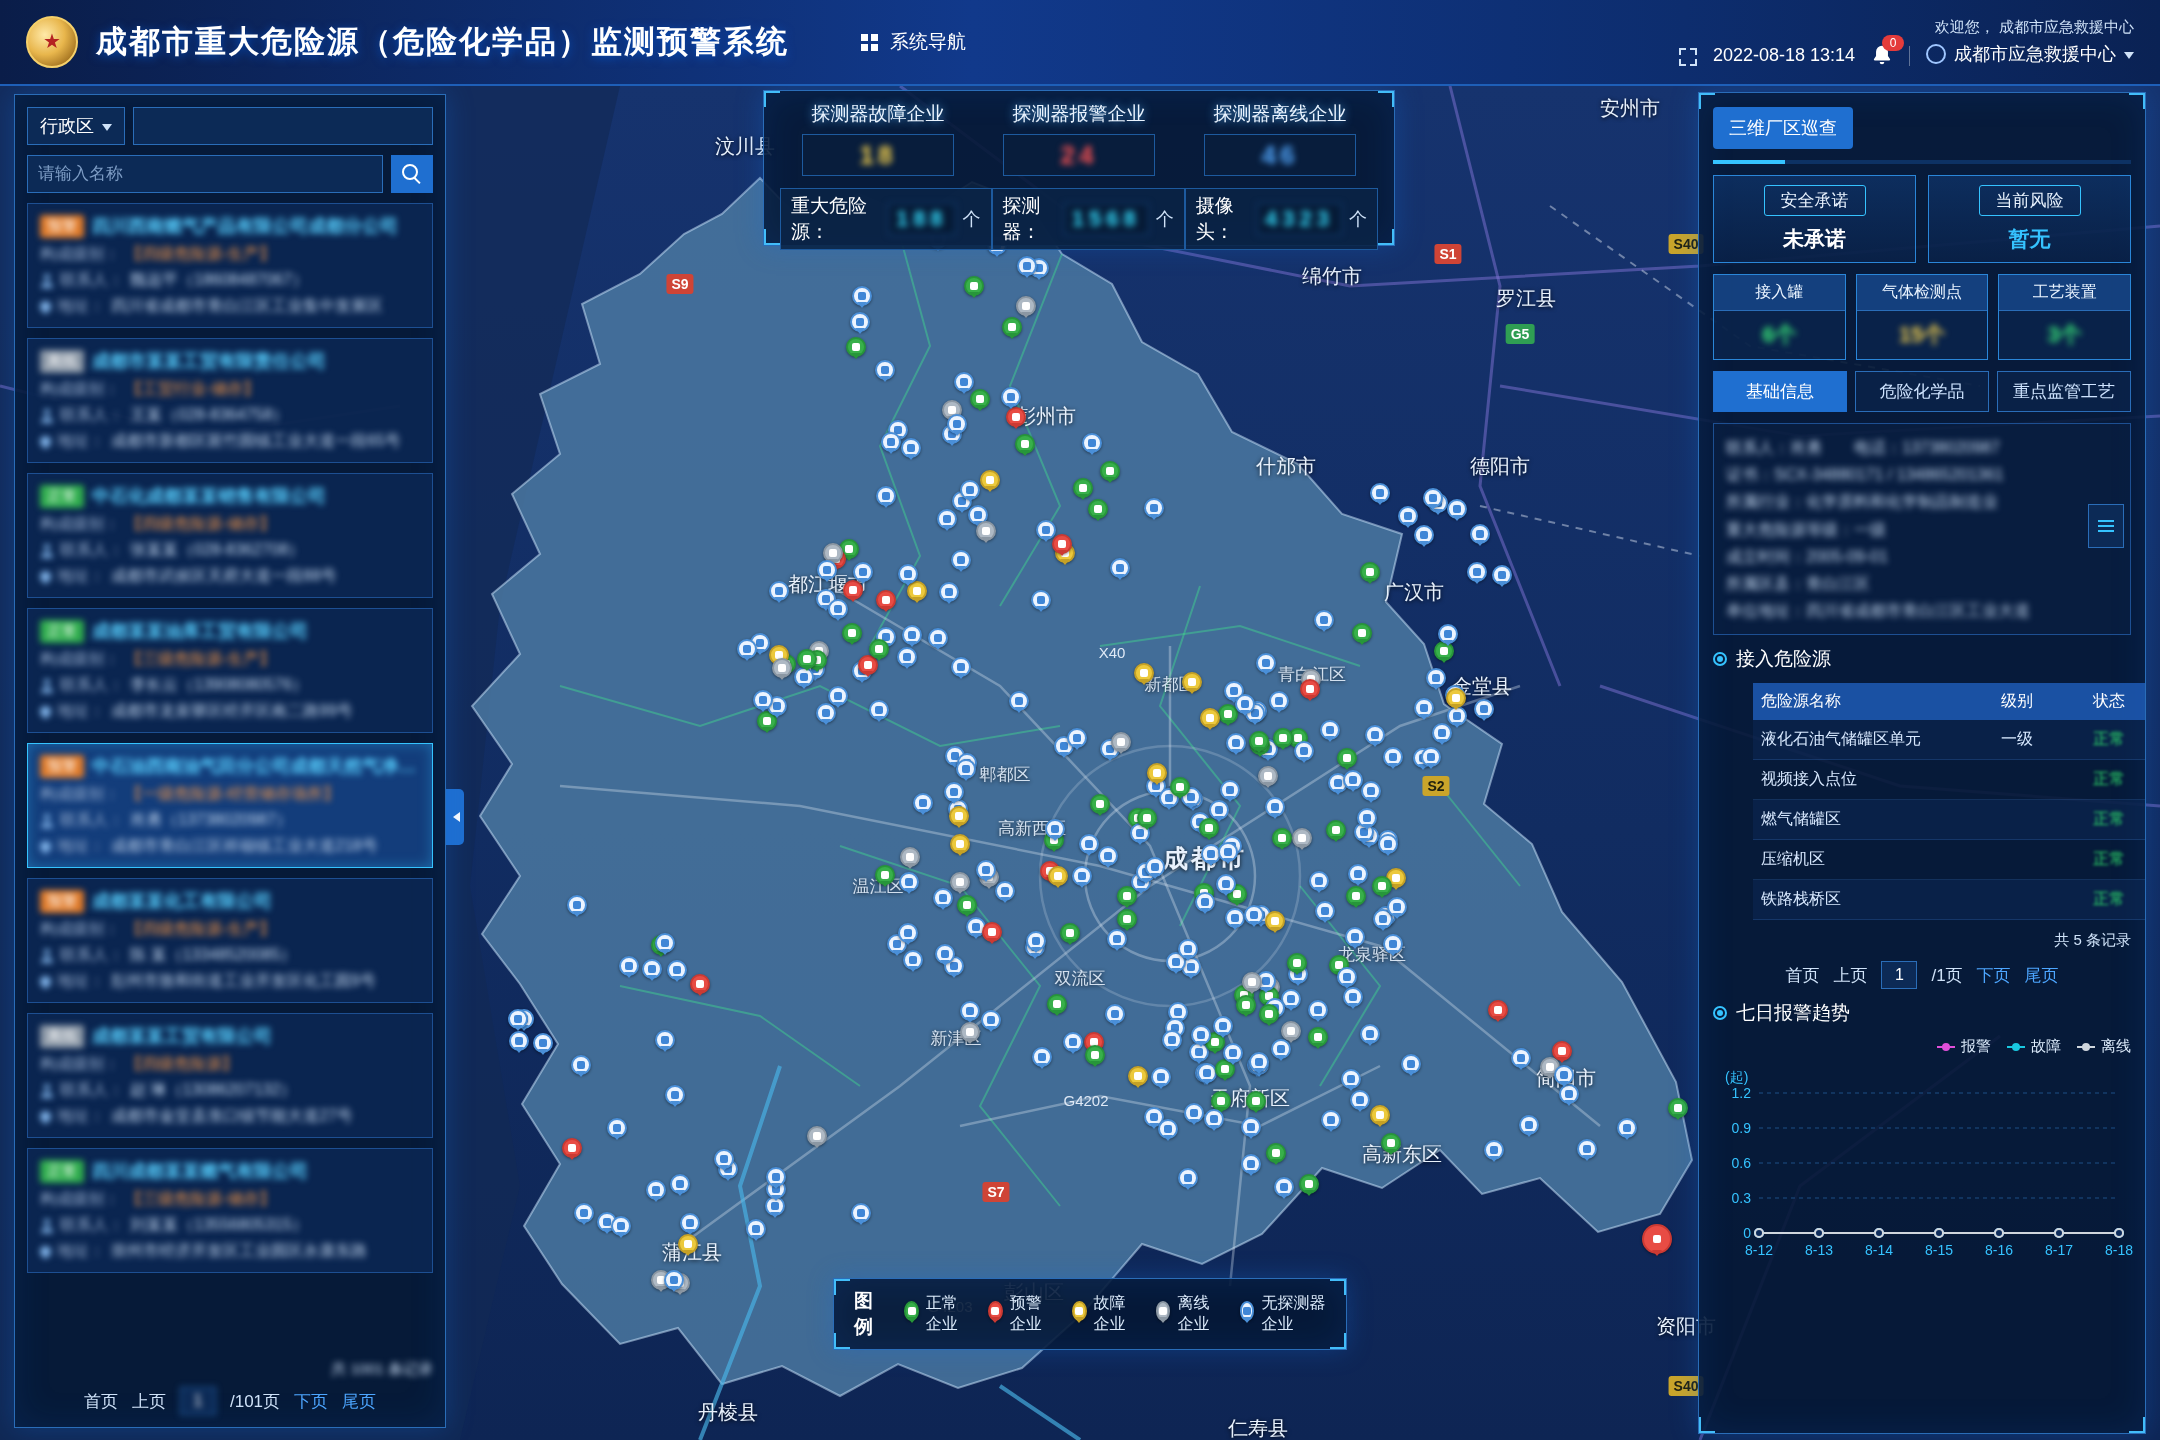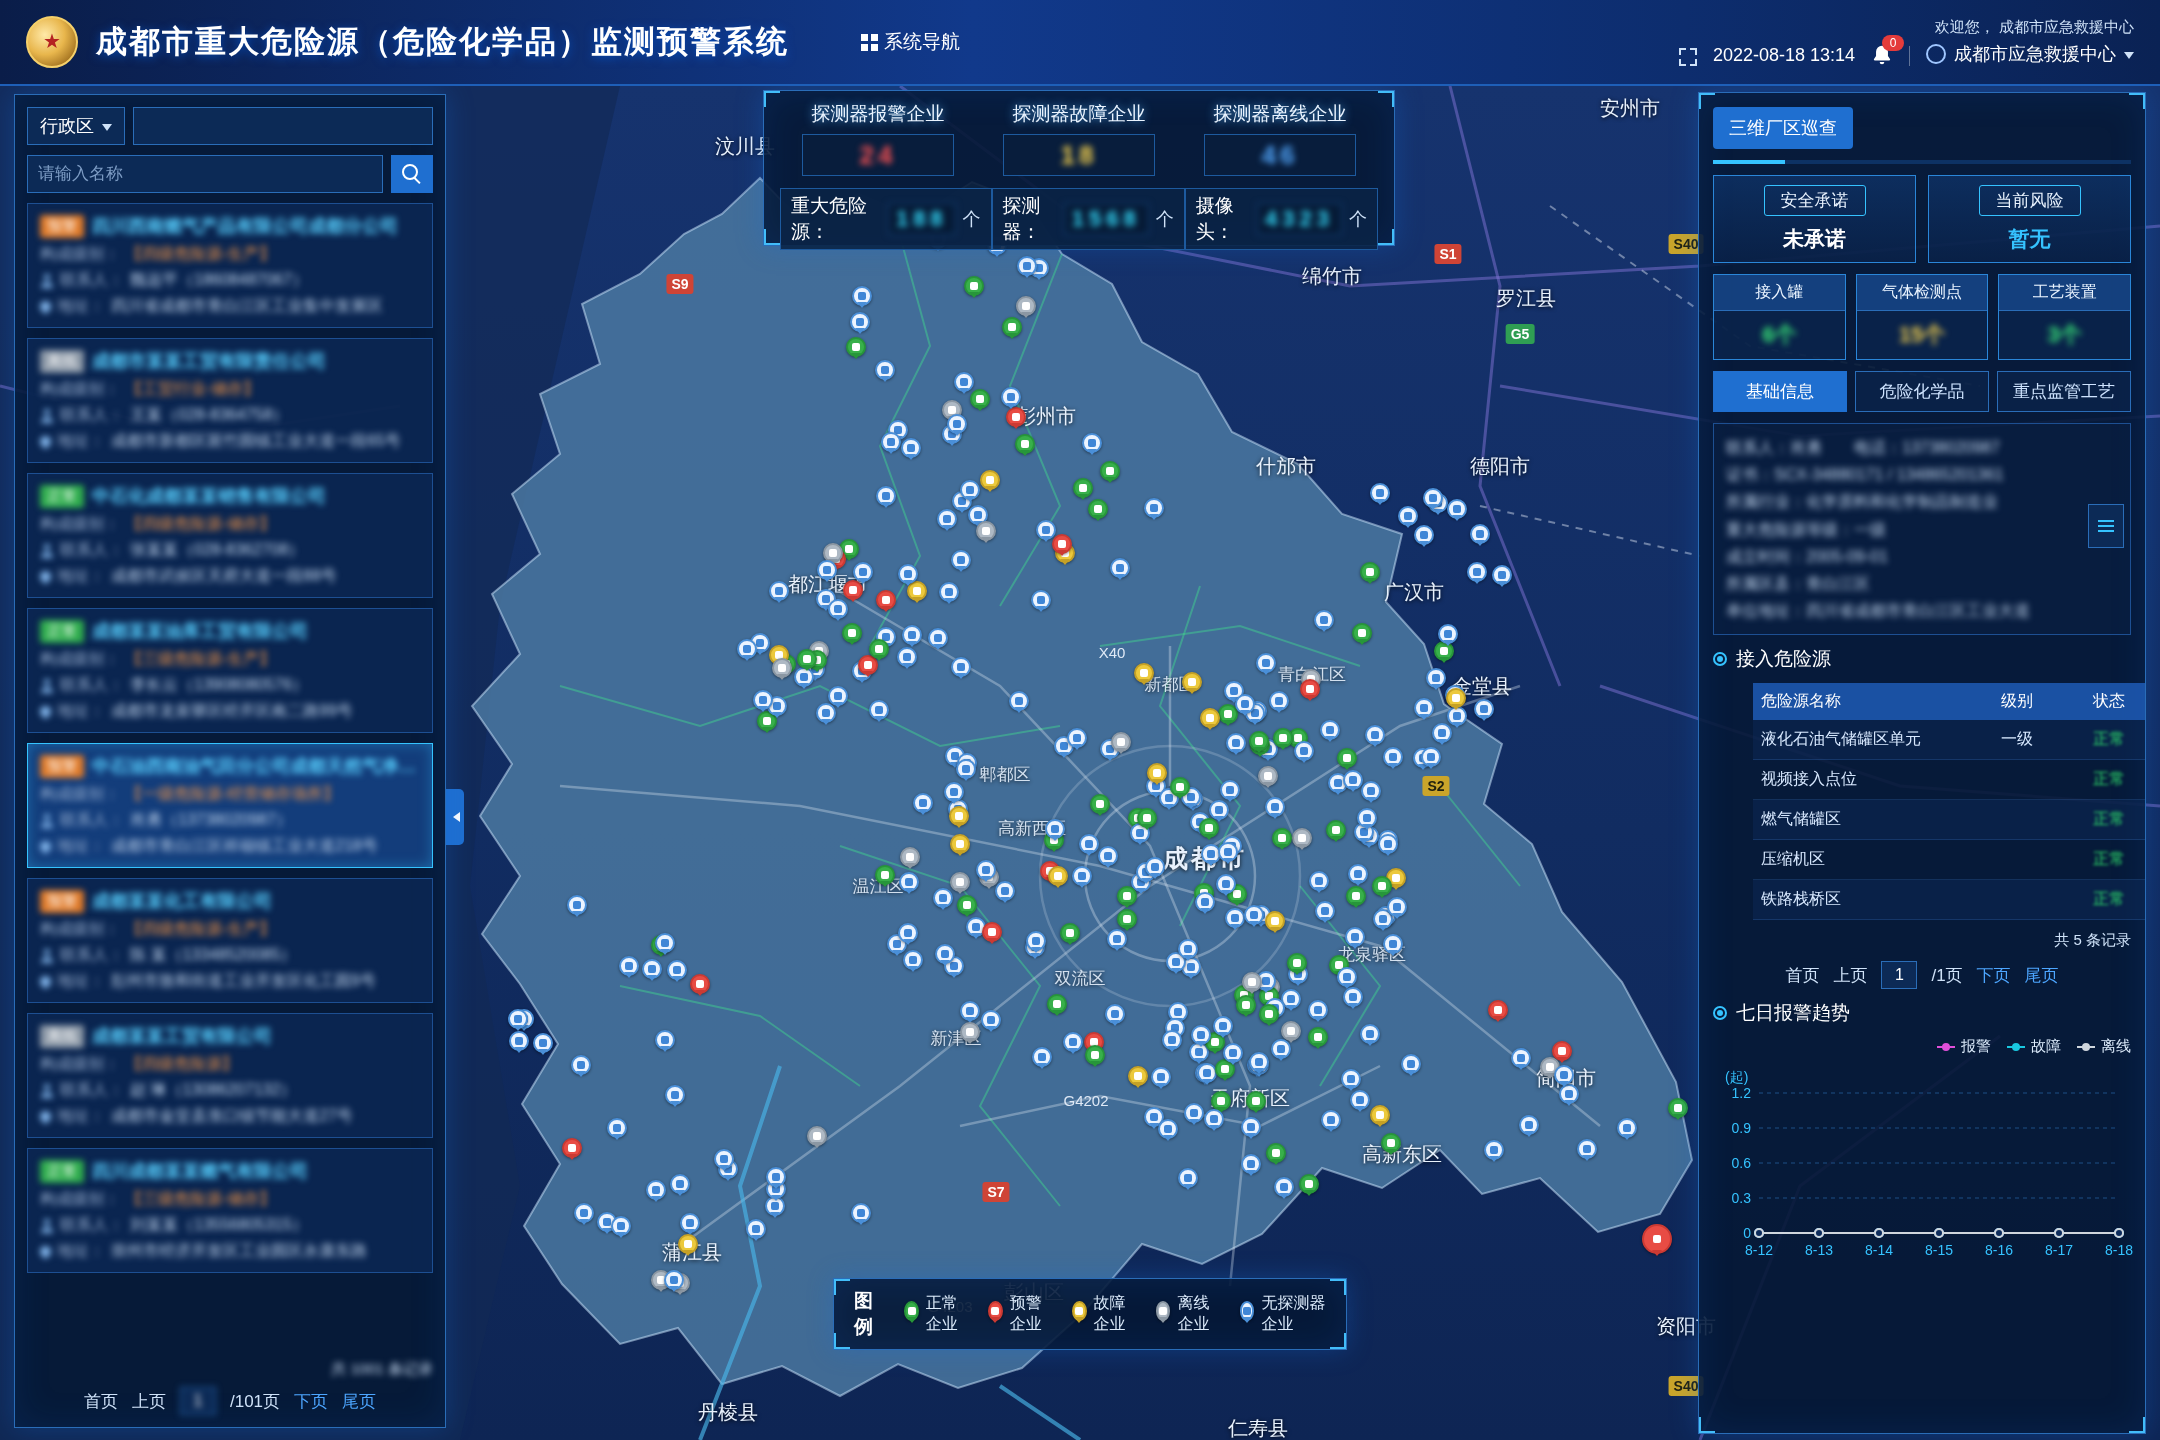--- a/index.html
+++ b/index.html
@@ -12,21 +12,21 @@
     border-bottom:2px solid #1e5fb8;display:flex;align-items:center;justify-content:space-between;
     padding:0 26px;box-sizing:border-box;}
   .h-left{display:flex;align-items:center;gap:18px;}
   #logo{width:52px;height:52px;border-radius:50%;flex:0 0 auto;position:relative;
     background:radial-gradient(circle at 35% 35%,#ffe9a8,#e8b64c 45%,#8a5a10 92%);
     border:2px solid #f5d06a;box-sizing:border-box;}
   #logo::after{content:"★";position:absolute;left:50%;top:50%;transform:translate(-50%,-55%);
     color:#b52222;font-size:20px;}
   #header h1{font-size:31px;margin:0;color:#fff;letter-spacing:2px;font-weight:bold;
     text-shadow:0 2px 10px rgba(0,90,220,.7);}
-  .h-nav{display:flex;align-items:center;gap:6px;margin-left:54px;font-size:19px;color:#fff;cursor:pointer;justify-content:flex-end;}
+  .h-nav{display:flex;align-items:center;gap:12px;margin-left:54px;font-size:19px;color:#fff;cursor:pointer;justify-content:flex-end;}
   .grid-ic{position:relative;width:17px;height:17px;display:inline-block;}
   .grid-ic::before{content:"";position:absolute;left:0;top:0;width:7px;height:7px;background:#fff;
     box-shadow:10px 0 #fff,0 10px #fff,10px 10px #fff;}
   .h-right{display:flex;flex-direction:column;align-items:flex-end;gap:5px;}
   .h-welcome{font-size:15px;color:#cfe2f8;}
   .h-row2{display:flex;align-items:flex-end;gap:16px;font-size:18px;color:#fff;}
   .corner8{background-image:linear-gradient(#cfe2f8,#cfe2f8),linear-gradient(#cfe2f8,#cfe2f8),
     linear-gradient(#cfe2f8,#cfe2f8),linear-gradient(#cfe2f8,#cfe2f8),
     linear-gradient(#cfe2f8,#cfe2f8),linear-gradient(#cfe2f8,#cfe2f8),
     linear-gradient(#cfe2f8,#cfe2f8),linear-gradient(#cfe2f8,#cfe2f8);
@@ -657,29 +657,29 @@
         <span>成都市应急救援中心</span>
         <span class="tri-down"></span>
       </span>
     </div>
   </div>
 </header>
 
 <div id="stats-panel" class="panel tech">
   <div id="stats-top">
       <div class="stat-col">
+        <div class="stat-label">探测器故障企业</div>
+        <div class="stat-valbox">
+          <span class="stat-val v-yellow blur">18</span>
+        </div>
+      </div>
+      <div class="stat-col">
         <div class="stat-label">探测器报警企业</div>
         <div class="stat-valbox">
           <span class="stat-val v-red blur">24</span>
-        </div>
-      </div>
-      <div class="stat-col">
-        <div class="stat-label">探测器故障企业</div>
-        <div class="stat-valbox">
-          <span class="stat-val v-yellow blur">18</span>
         </div>
       </div>
       <div class="stat-col">
         <div class="stat-label">探测器离线企业</div>
         <div class="stat-valbox">
           <span class="stat-val v-blue blur">46</span>
         </div>
       </div>
     </div>
   <div id="stats-bottom">

